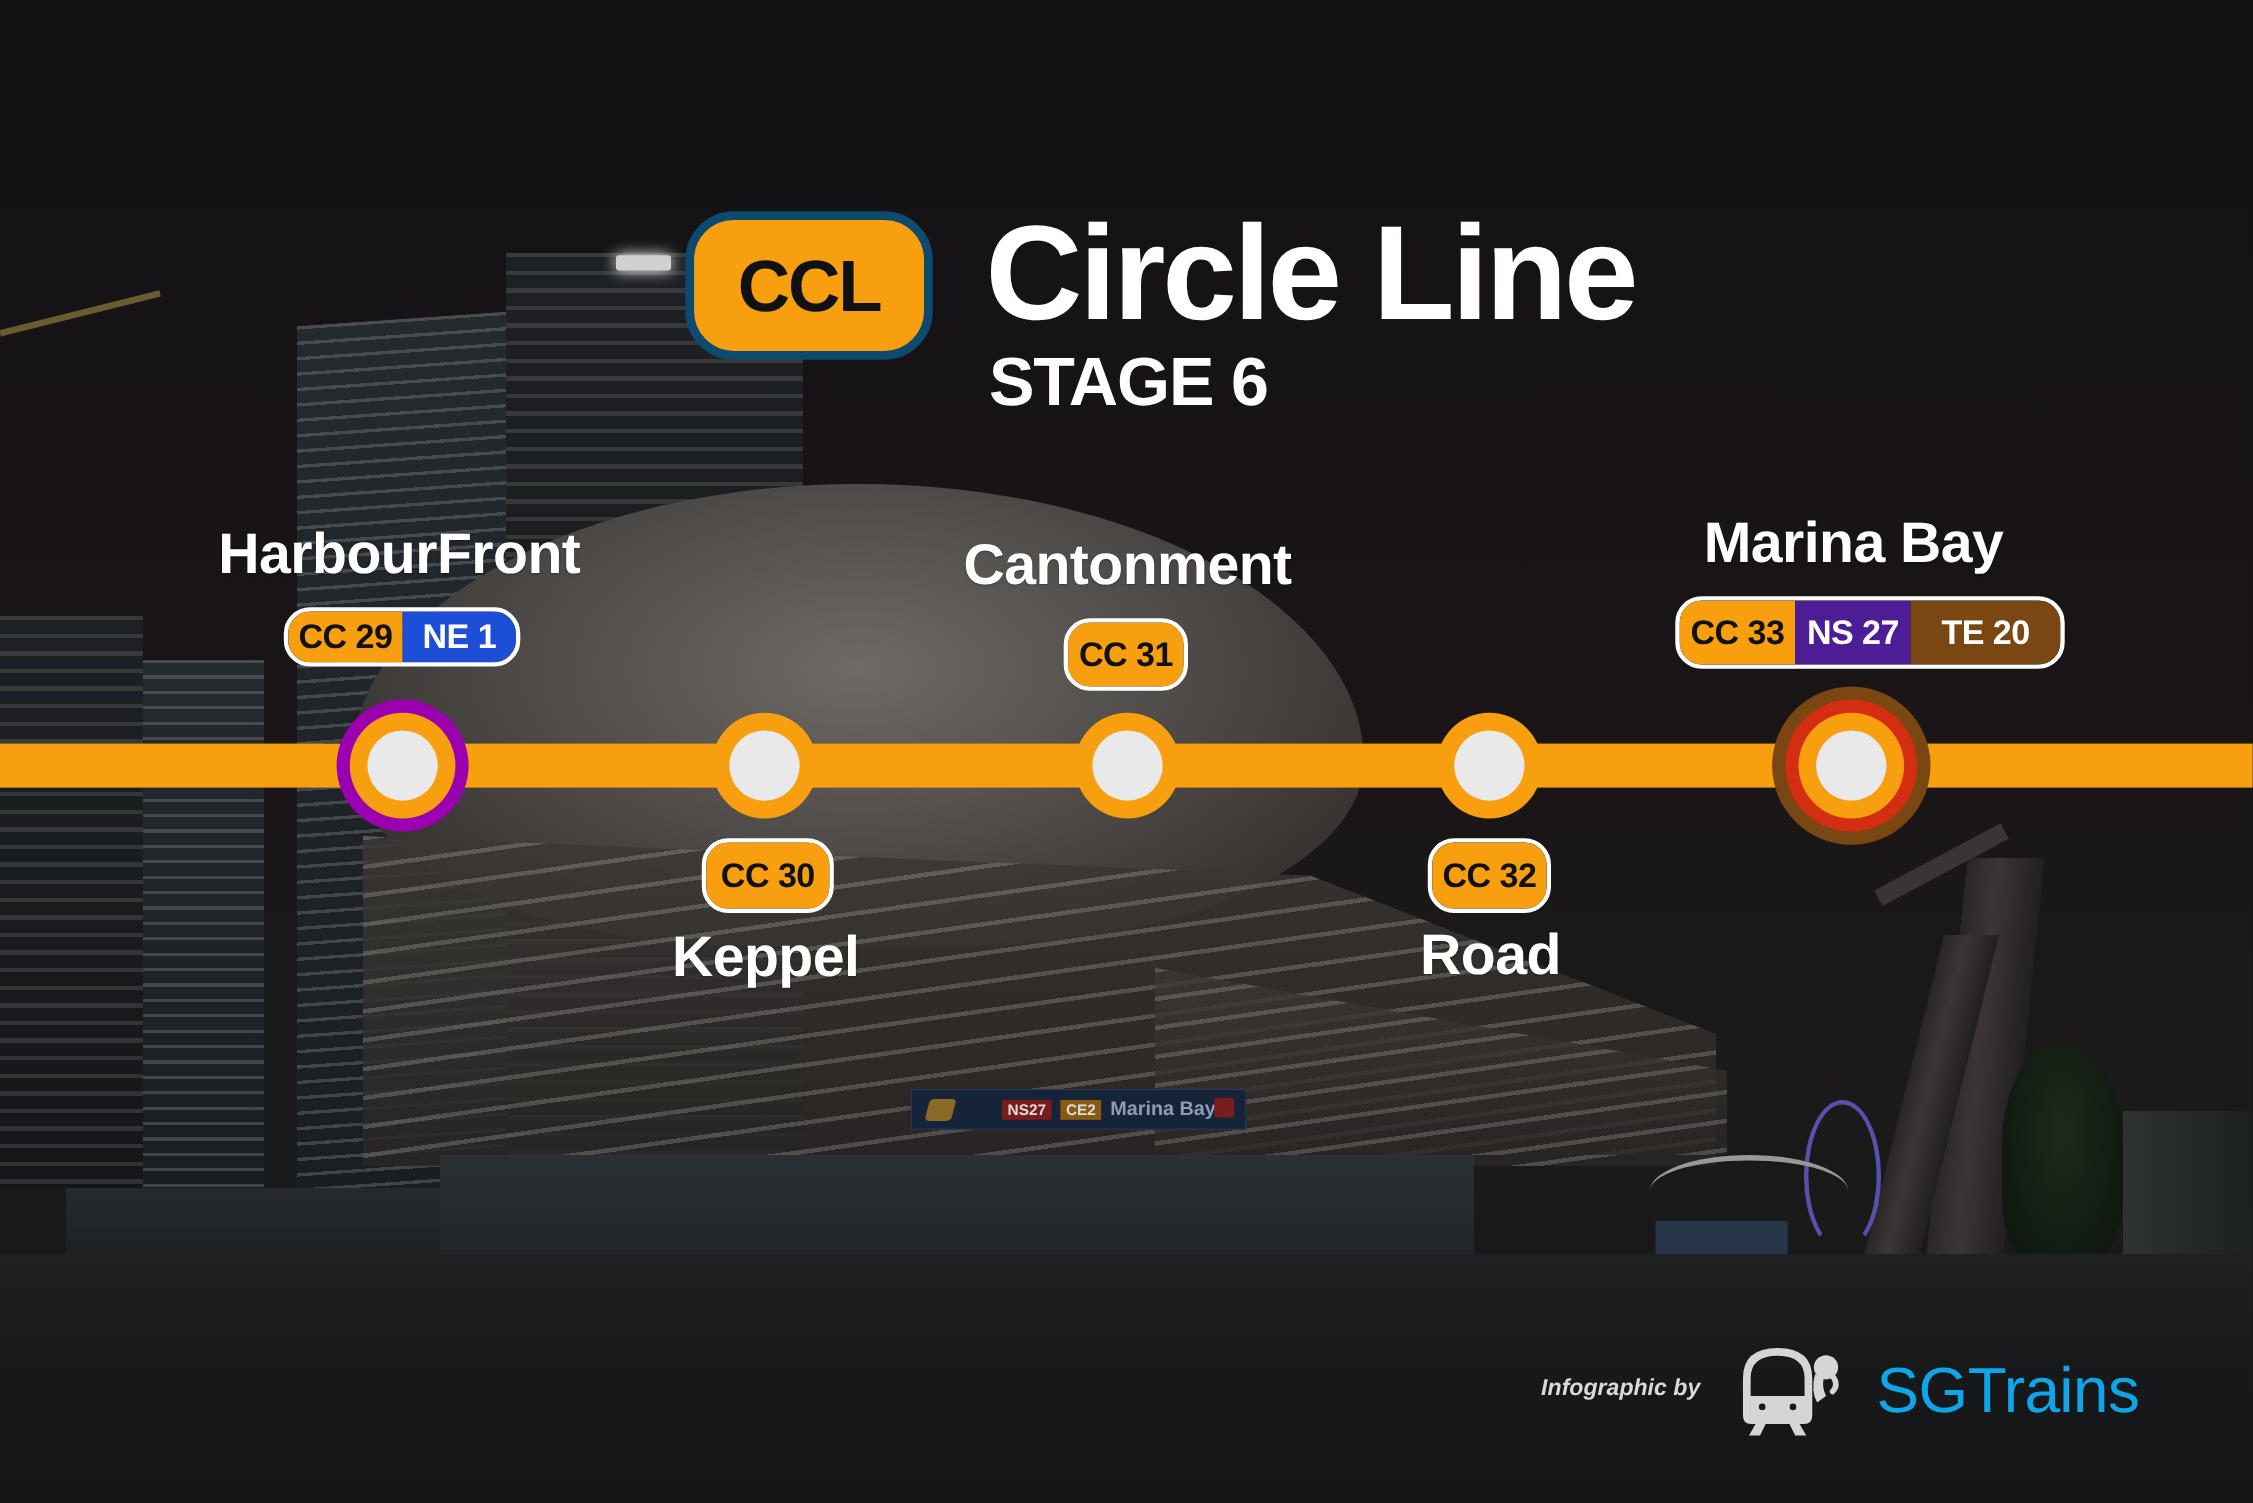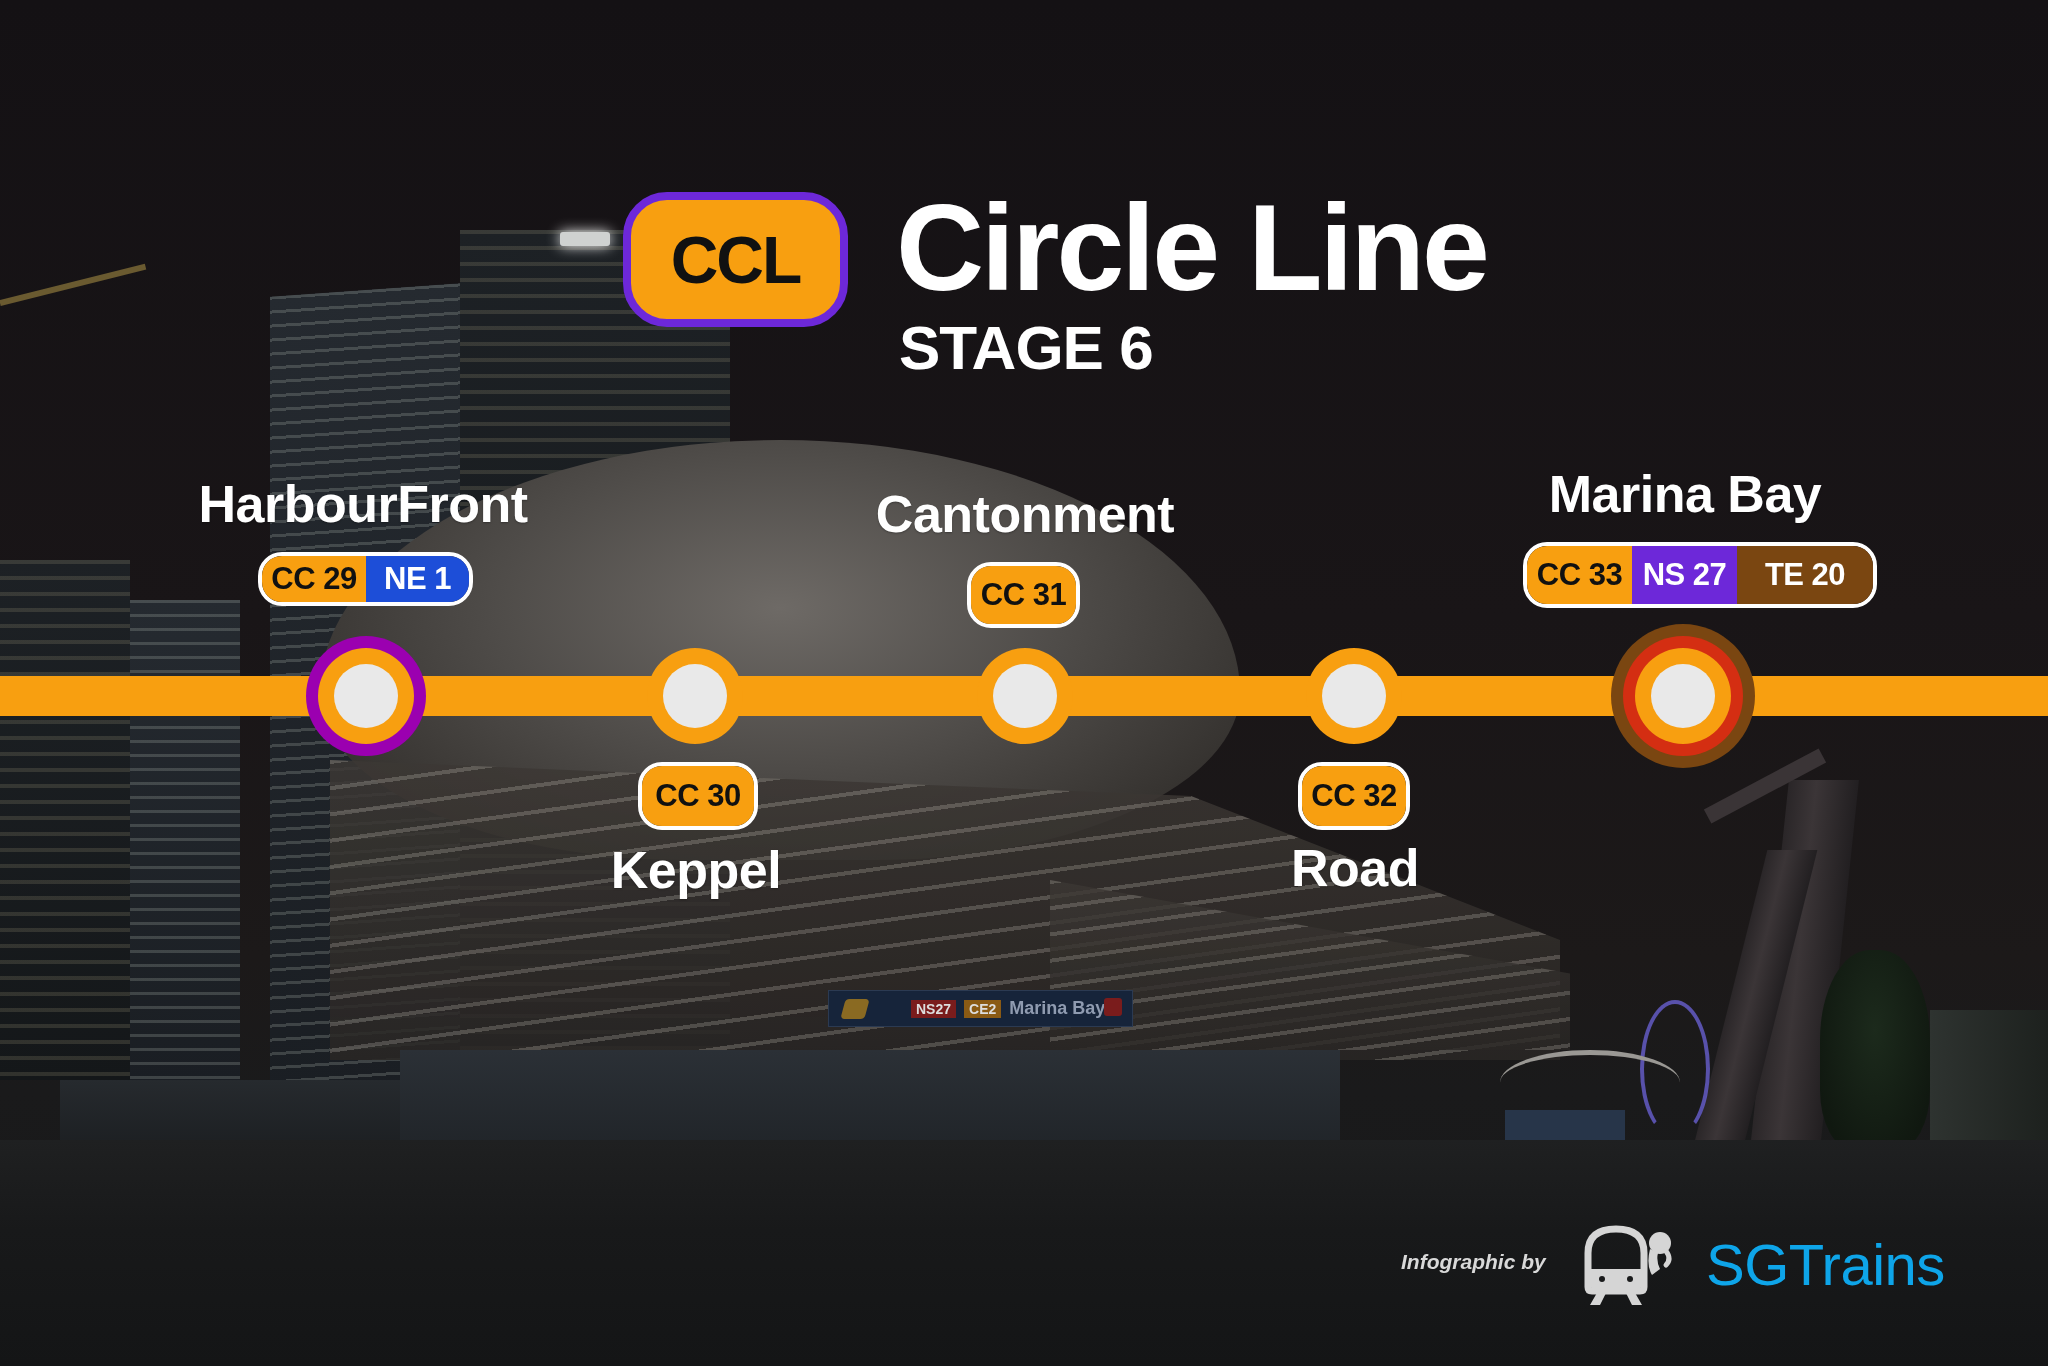--- a/index.html
+++ b/index.html
@@ -38,29 +38,29 @@
   .track { position:absolute; left:0; width:2048px; top:676px; height:40px; background:#F89F10; }
   .stn { position:absolute; border-radius:50%; transform:translate(-50%,-50%); }
   .stn .ring { position:absolute; border-radius:50%; left:50%; top:50%; transform:translate(-50%,-50%); }
   .dot { background:#E9E9E9; }
 
   
   .badge { position:absolute; display:flex; border:4px solid #fff; border-radius:24px; overflow:hidden; box-sizing:border-box; }
   .badge .seg { display:flex; align-items:center; justify-content:center; font-size:31px; font-weight:bold; letter-spacing:-0.5px; }
   .seg.cc { background:#F89F10; color:#111; }
   .seg.ne { background:#1d4ed8; color:#fff; }
-  .seg.ns { background:#6d28d9; color:#fff; }
+  .seg.ns { background:#4c1d95; color:#fff; }
   .seg.te { background:#7A4611; color:#fff; }
 
   .stn-name { position:absolute; color:#fff; font-weight:bold; font-size:52px; line-height:60px; white-space:nowrap;
               text-align:center; transform:translateX(-50%); letter-spacing:-0.5px; text-shadow:0 1px 2px rgba(0,0,0,0.3); }
 
   
   .ccl-badge { position:absolute; left:623px; top:192px; width:225px; height:135px; box-sizing:border-box;
-               border:8px solid #6d28d9; border-radius:44px; background:#F89F10; display:flex; align-items:center; justify-content:center;
+               border:8px solid #0c4a6e; border-radius:44px; background:#F89F10; display:flex; align-items:center; justify-content:center;
                font-size:66px; font-weight:bold; color:#111; letter-spacing:-2px; }
   .title { position:absolute; left:896px; top:178px; color:#fff; font-size:122px; font-weight:bold; line-height:140px; letter-spacing:-3px; white-space:nowrap; }
   .subtitle { position:absolute; left:899px; top:313px; color:#fff; font-size:62px; font-weight:bold; line-height:70px; letter-spacing:-1px; white-space:nowrap; }
 
   
   .credit-by { position:absolute; left:1401px; top:1250px; font-size:21px; font-style:italic; font-weight:bold; color:#d9d9d9; white-space:nowrap; }
   .train-icon { position:absolute; left:1580px; top:1225px; width:102px; height:82px; }
   .brand { position:absolute; left:1706px; top:1232px; font-size:58px; color:#0ea5e9; line-height:66px; white-space:nowrap; letter-spacing:-0.5px; }
 </style>
 </head>

